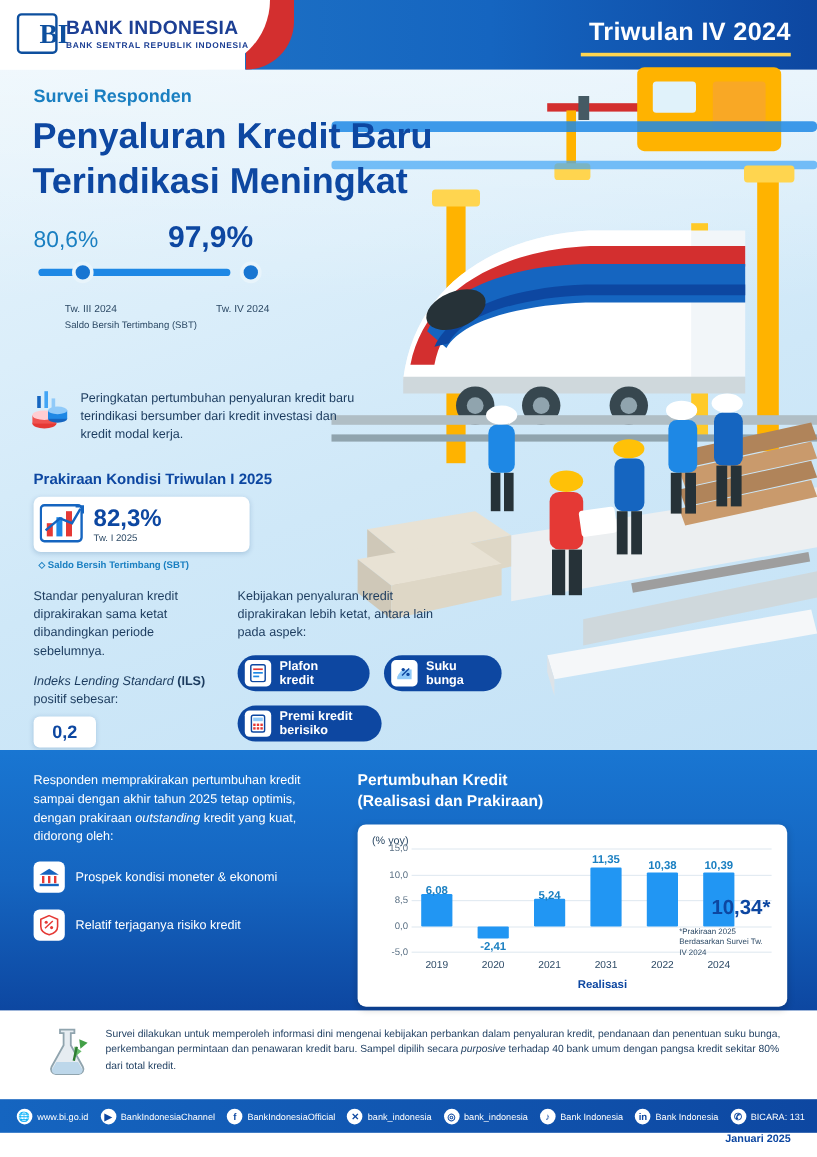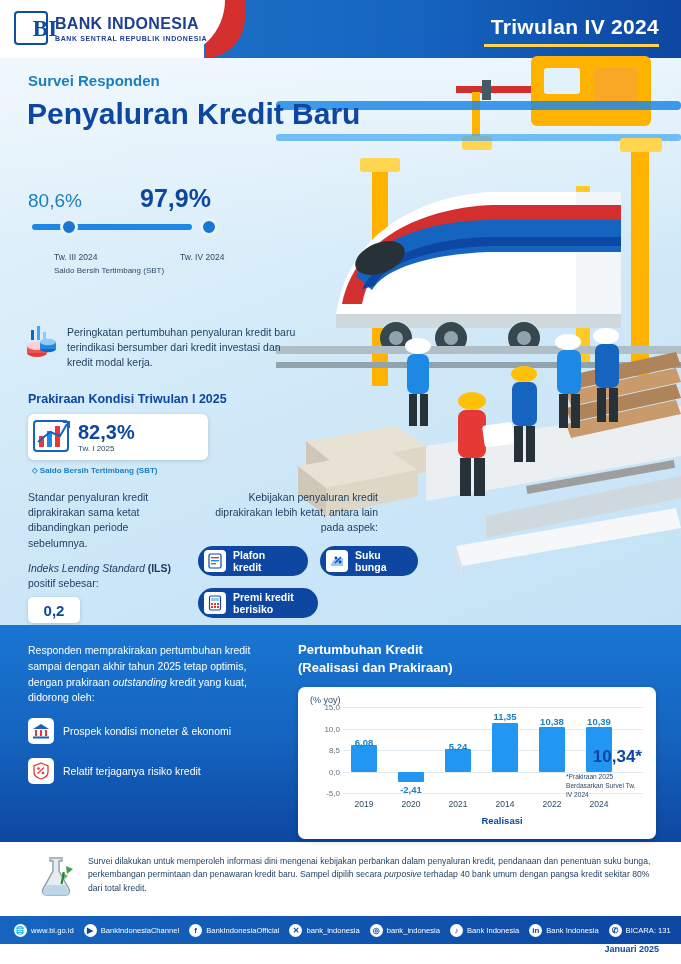--- a/index.html
+++ b/index.html
@@ -86,21 +86,21 @@
   .col-l p { font-size:10.5px; color:#1b3b5e; line-height:1.45; }
   .ils { margin-top:10px; font-size:10.5px; color:#1b3b5e; line-height:1.4; }
   .ils i { font-style:italic; }
   .ils b { font-weight:bold; }
   .ils-pill {
     margin-top:7px; width:52px; height:26px; background:#fff; border-radius:5px;
     box-shadow:0 1px 4px rgba(0,60,120,.18); display:flex; align-items:center; justify-content:center;
     color:#0d47a1; font-weight:bold; font-size:15px;
   }
   .col-r { position:absolute; top:490px; left:198px; width:180px; }
-  .col-r p { font-size:10.5px; color:#1b3b5e; line-height:1.45;text-align:right; }
+  .col-r p { font-size:10.5px; color:#1b3b5e; line-height:1.45; }
   .chips { margin-top:10px; position:relative; height:78px; }
   .chip {
     position:absolute; background:#0d47a1; color:#fff; border-radius:16px;
     height:30px; display:flex; align-items:center; gap:7px; padding:0 13px 0 6px;
     font-size:10.5px; font-weight:bold; line-height:1.15;
   }
   .chip .cicon { width:22px; height:22px; background:#ffffff; border-radius:4px; flex:0 0 22px; display:flex; align-items:center; justify-content:center;}
   .chip.c1 { left:0; top:0; width:110px; }
   .chip.c2 { left:122px; top:0; width:98px; }
   .chip.c3 { left:0; top:42px; width:120px; }
@@ -270,20 +270,21 @@
       </g>
 
       <path d="M180 500 L400 462 L405 482 L186 520 Z" fill="#f5f7f9"></path>
       <path d="M180 500 L186 520 L186 534 L180 514 Z" fill="#dde3e8"></path>
     </svg>
   </div>
 
   <div class="survey-label">Survei Responden</div>
   <div class="headline">
     <div>Penyaluran Kredit Baru</div>
+    <div>Terindikasi Meningkat</div>
   </div>
 
   <div class="sbt">
     <div class="sbt-v1">80,6%</div>
     <div class="sbt-v2">97,9%</div>
     <div class="sbt-track"></div>
     <div class="dot d1"></div>
     <div class="dot d2"></div>
     <div class="sbt-l1">Tw. III 2024</div>
     <div class="sbt-l2">Tw. IV 2024</div>
@@ -450,21 +451,21 @@
       <div class="bval" style="left:21px;  top:30px;">6,08</div>
       <div class="bval" style="left:68px;  top:77px;">-2,41</div>
       <div class="bval" style="left:115px; top:34px;">5,24</div>
       <div class="bval" style="left:162px; top:4px;">11,35</div>
       <div class="bval" style="left:209px; top:9px;">10,38</div>
       <div class="bval" style="left:256px; top:9px;">10,39</div>
 
       <div class="xlab" style="left:21px;  top:92px;">2019</div>
       <div class="xlab" style="left:68px;  top:92px;">2020</div>
       <div class="xlab" style="left:115px; top:92px;">2021</div>
-      <div class="xlab" style="left:162px; top:92px;">2014</div>
+      <div class="xlab" style="left:162px; top:92px;">2031</div>
       <div class="xlab" style="left:209px; top:92px;">2022</div>
       <div class="xlab" style="left:256px; top:92px;">2024</div>
     </div>
 
     <div class="real-pill">Realisasi</div>
     <div class="fcast-val">10,34*</div>
     <div class="fcast-note">*Prakiraan 2025 Berdasarkan Survei Tw. IV 2024</div>
   </div>
 
   <div class="flask">

